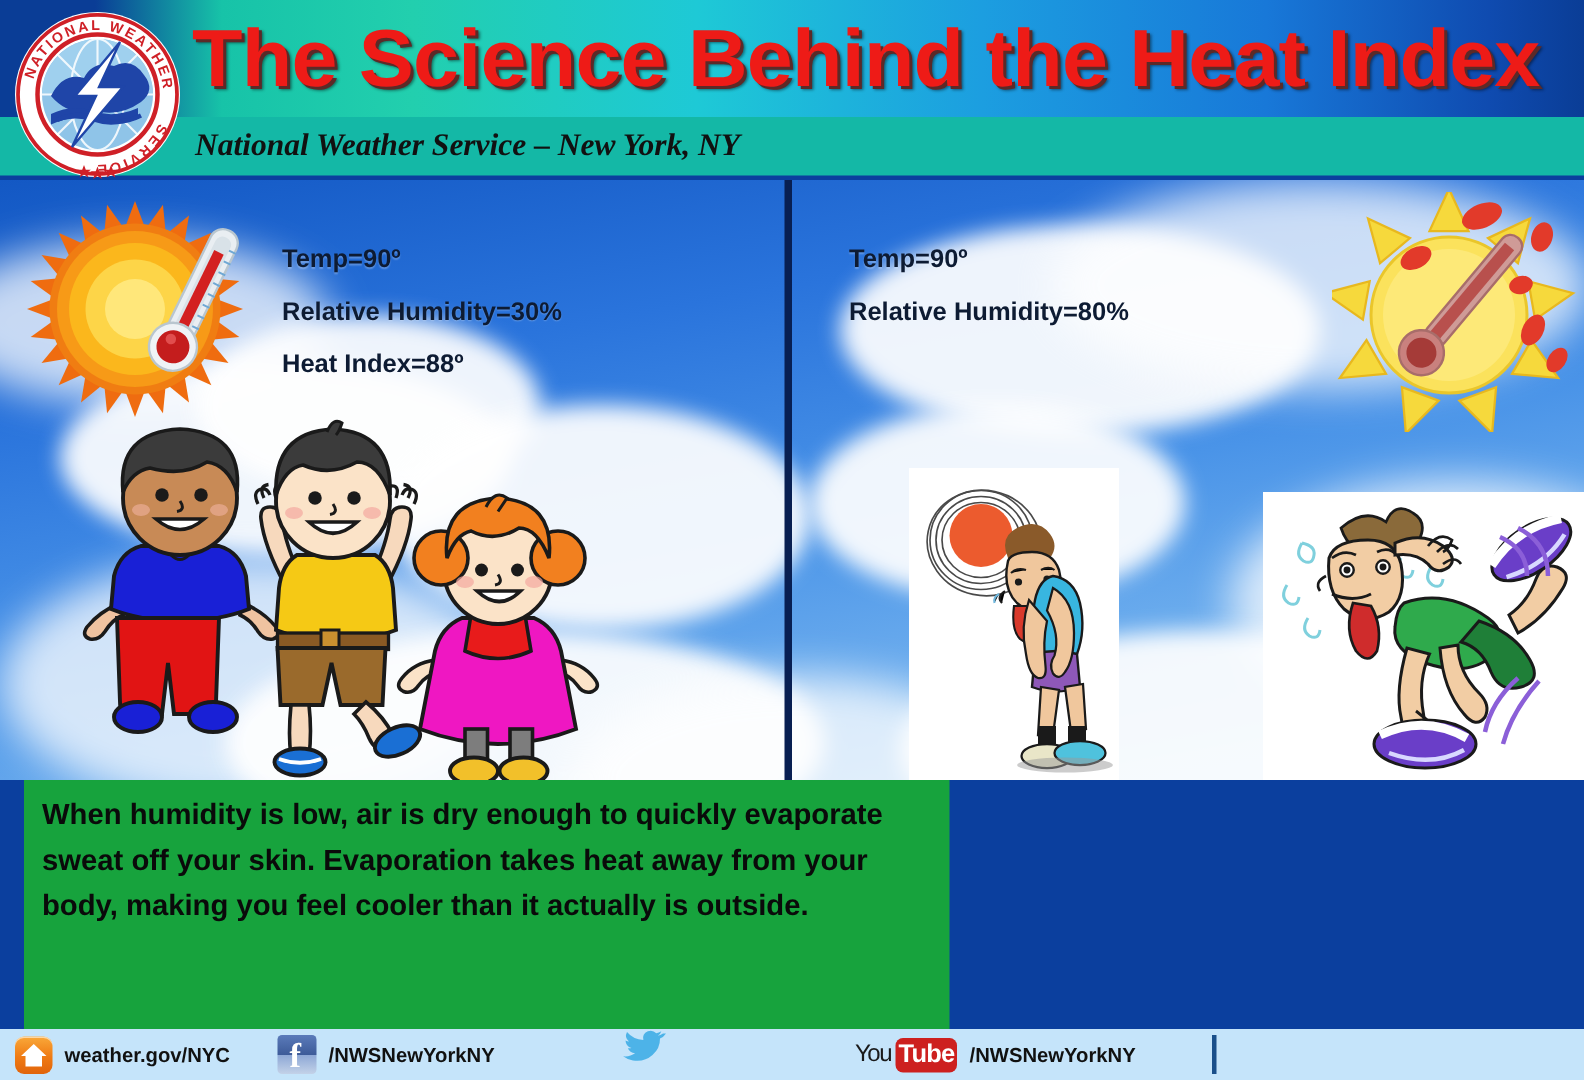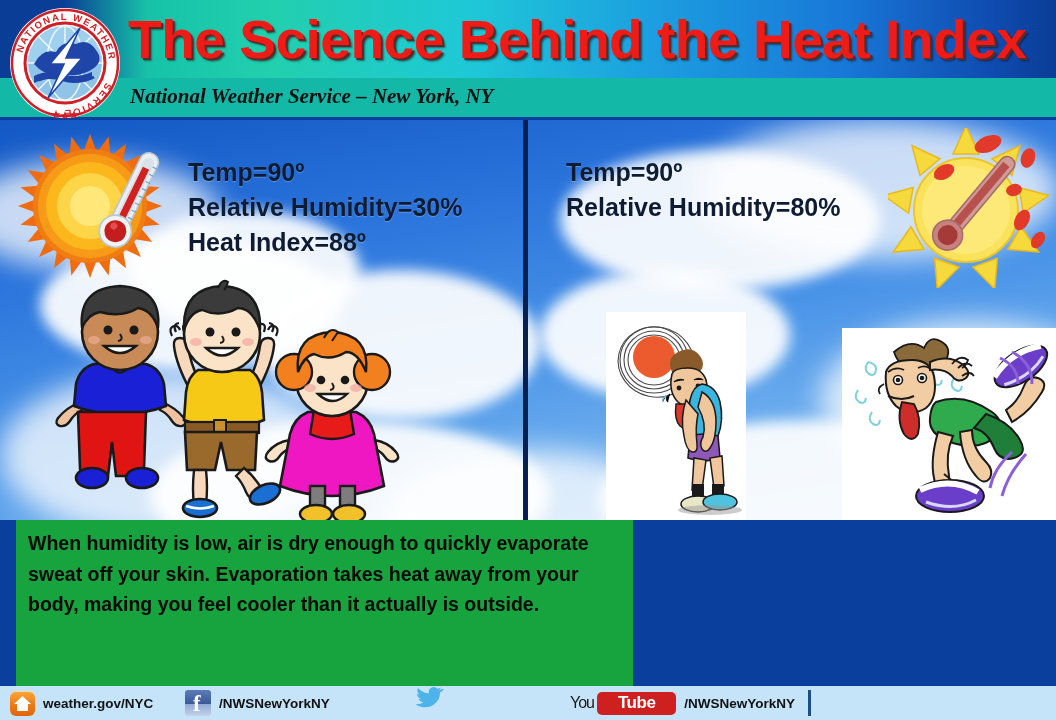--- a/index.html
+++ b/index.html
@@ -49,21 +49,21 @@
     position:absolute; left:523px; top:120px; width:5px; height:400px;
     background:#081f52; z-index:30;
   }
 
   .panel { position:absolute; top:0; height:400px; }
   .panel.left { left:0; width:523px; }
   .panel.right { left:528px; width:528px; }
 
   .readout {
     position:absolute; z-index:14;
-    font-size:25px; font-weight:bold; color:#0d1b33; line-height:35px;
+    font-size:17px; font-weight:bold; color:#0d1b33; line-height:35px;
     text-shadow:0 1px 1px rgba(255,255,255,.25);
     white-space:nowrap;
   }
   .readout.left { left:188px; top:35px; }
   .readout.right { left:38px; top:35px; }
 
   
   .greenbox {
     position:absolute; top:520px; height:166px;
     background:#17a33d; color:#0a0a0a;
@@ -96,21 +96,21 @@
     position:absolute; left:8px; top:1px; color:#fff; font-size:23px;
     font-weight:bold; font-family:"Liberation Serif", serif; line-height:25px;
   }
   .ic-tw { width:30px; height:24px; position:relative; }
   .ic-yt {
     display:flex; align-items:center; gap:3px;
   }
   .yt-you { font-size:16px; font-weight:normal; color:#1a1a1a; font-family:"Liberation Sans", sans-serif; letter-spacing:-1px; }
   .yt-tube {
     background:#cd201f; color:#fff; font-size:17px; font-weight:bold;
-    padding:1px 21px 2px; border-radius:5px; letter-spacing:-0.5px;
+    padding:1px 2px 2px; border-radius:5px; letter-spacing:-0.5px;
   }
 
   
   .art { position:absolute; z-index:12; }
 
   
   .card { position:absolute; background:#fff; z-index:12; overflow:hidden; }
 </style>
 </head>
 <body>

